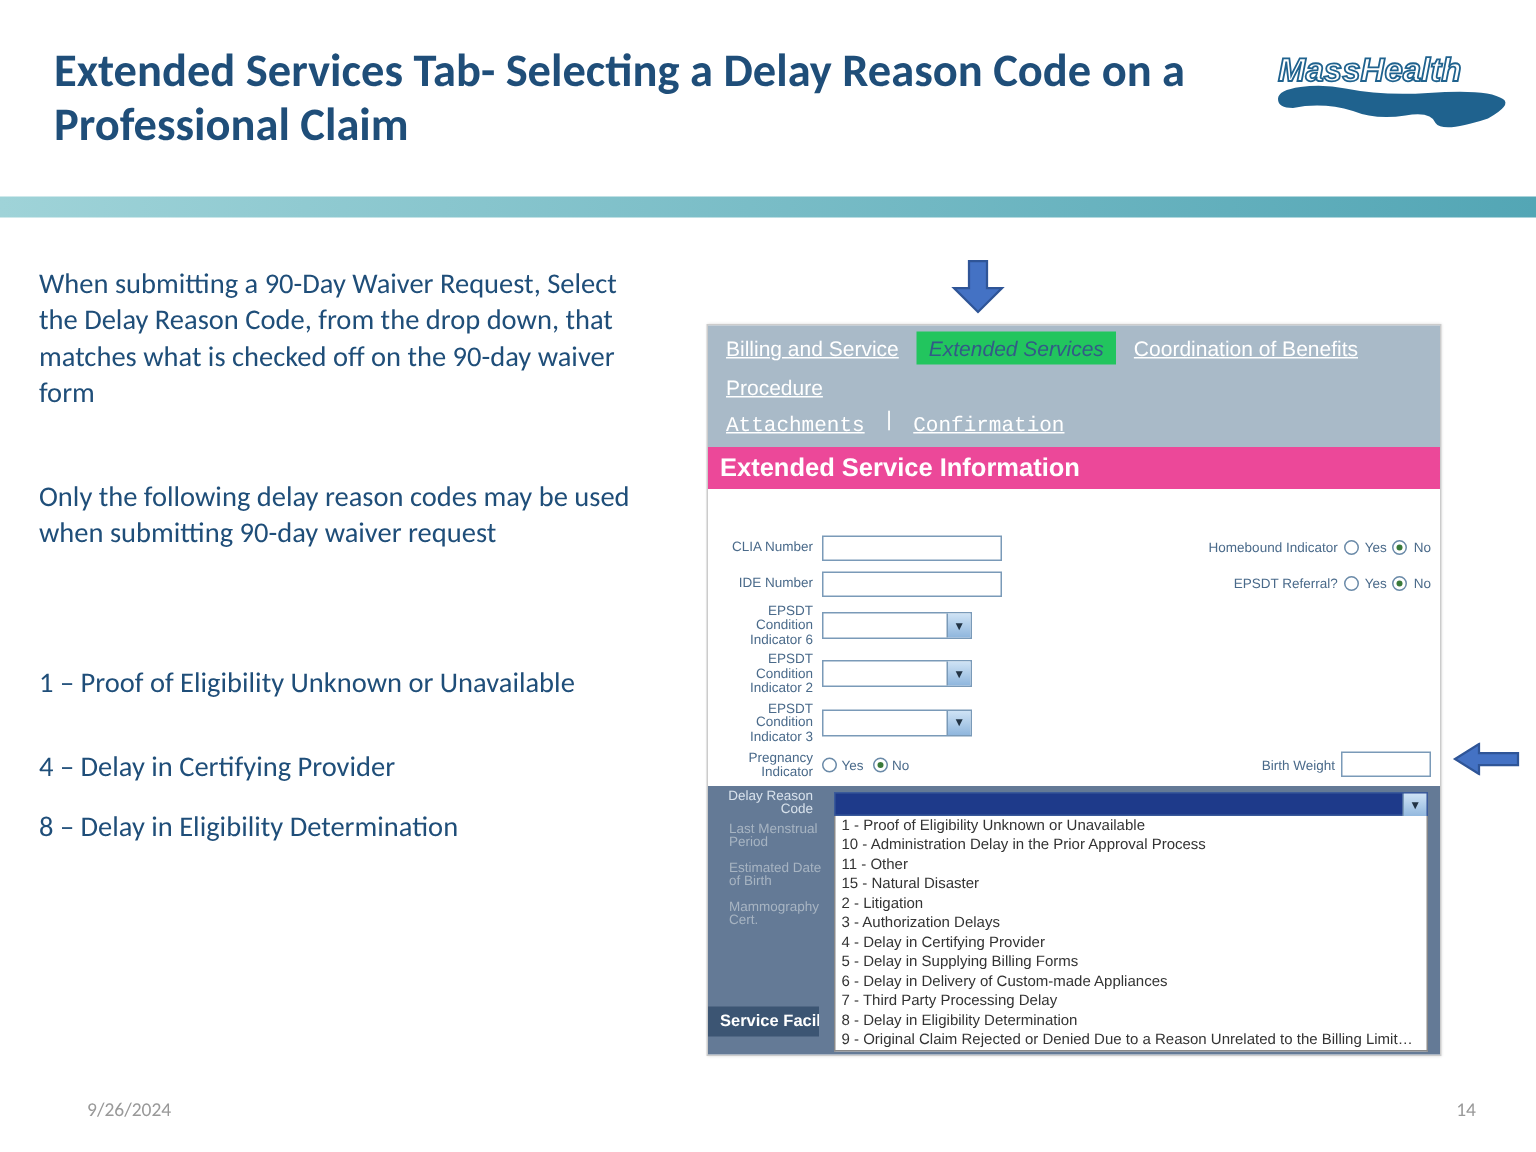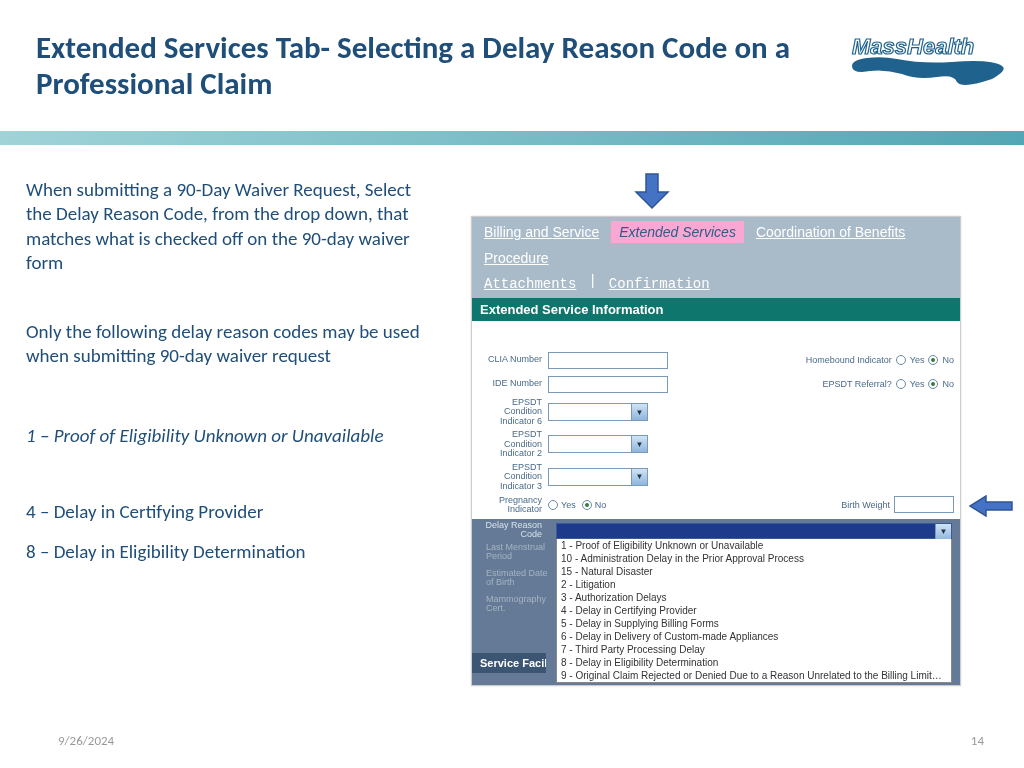--- a/index.html
+++ b/index.html
@@ -38,21 +38,21 @@
   .body-text {
     position: absolute;
     left: 26px;
     width: 405px;
     color: #1f4e79;
     font-size: 19px;
     line-height: 1.28;
   }
   .p1 { top: 178px; }
   .p2 { top: 320px; }
-  .p3 { top: 424px; font-style: italic; }
+  .p3 { top: 444px; }
   .p4 { top: 500px; }
   .p5 { top: 540px; }
 
   
   .arrow-down {
     position: absolute;
     top: 170px;
     left: 632px;
   }
   .arrow-left {
@@ -83,38 +83,38 @@
     font-size: 14px;
   }
   .tab {
     padding: 3px 8px;
     color: #fff;
     text-decoration: underline;
     cursor: pointer;
     white-space: nowrap;
   }
   .tab.active {
-    background: #f9a8d4;
+    background: #22c55e;
     color: #335a87;
     text-decoration: none;
     font-style: italic;
   }
   .tabs-row2 {
     width: 100%;
     display: flex;
     gap: 4px;
     padding-bottom: 3px;
     font-family: Liberation Mono, monospace;
   }
   .section-hdr {
-    background: #0f766e;
+    background: #ec4899;
     color: #fff;
     font-weight: 700;
     padding: 4px 8px;
-    font-size: 13px;
+    font-size: 17px;
   }
   .form-area {
     padding: 4px 6px 0 6px;
     background: #fff;
     margin-top: 25px;
   }
   .form-row {
     display: flex;
     align-items: center;
     margin-bottom: 4px;
@@ -364,20 +364,21 @@
       <div class="dd-field">
         <div class="sel-btn">▼</div>
       </div>
       <div style="position:relative;">
         <div class="greyed-col" style="top:4px;">Last Menstrual Period</div>
         <div class="greyed-col" style="top:30px;">Estimated Date of Birth</div>
         <div class="greyed-col" style="top:56px;">Mammography Cert.</div>
         <div class="dd-list">
           <div>1 - Proof of Eligibility Unknown or Unavailable</div>
           <div>10 - Administration Delay in the Prior Approval Process</div>
+          <div>11 - Other</div>
           <div>15 - Natural Disaster</div>
           <div>2 - Litigation</div>
           <div>3 - Authorization Delays</div>
           <div>4 - Delay in Certifying Provider</div>
           <div>5 - Delay in Supplying Billing Forms</div>
           <div>6 - Delay in Delivery of Custom-made Appliances</div>
           <div>7 - Third Party Processing Delay</div>
           <div>8 - Delay in Eligibility Determination</div>
           <div>9 - Original Claim Rejected or Denied Due to a Reason Unrelated to the Billing Limitation Rules</div>
         </div>

